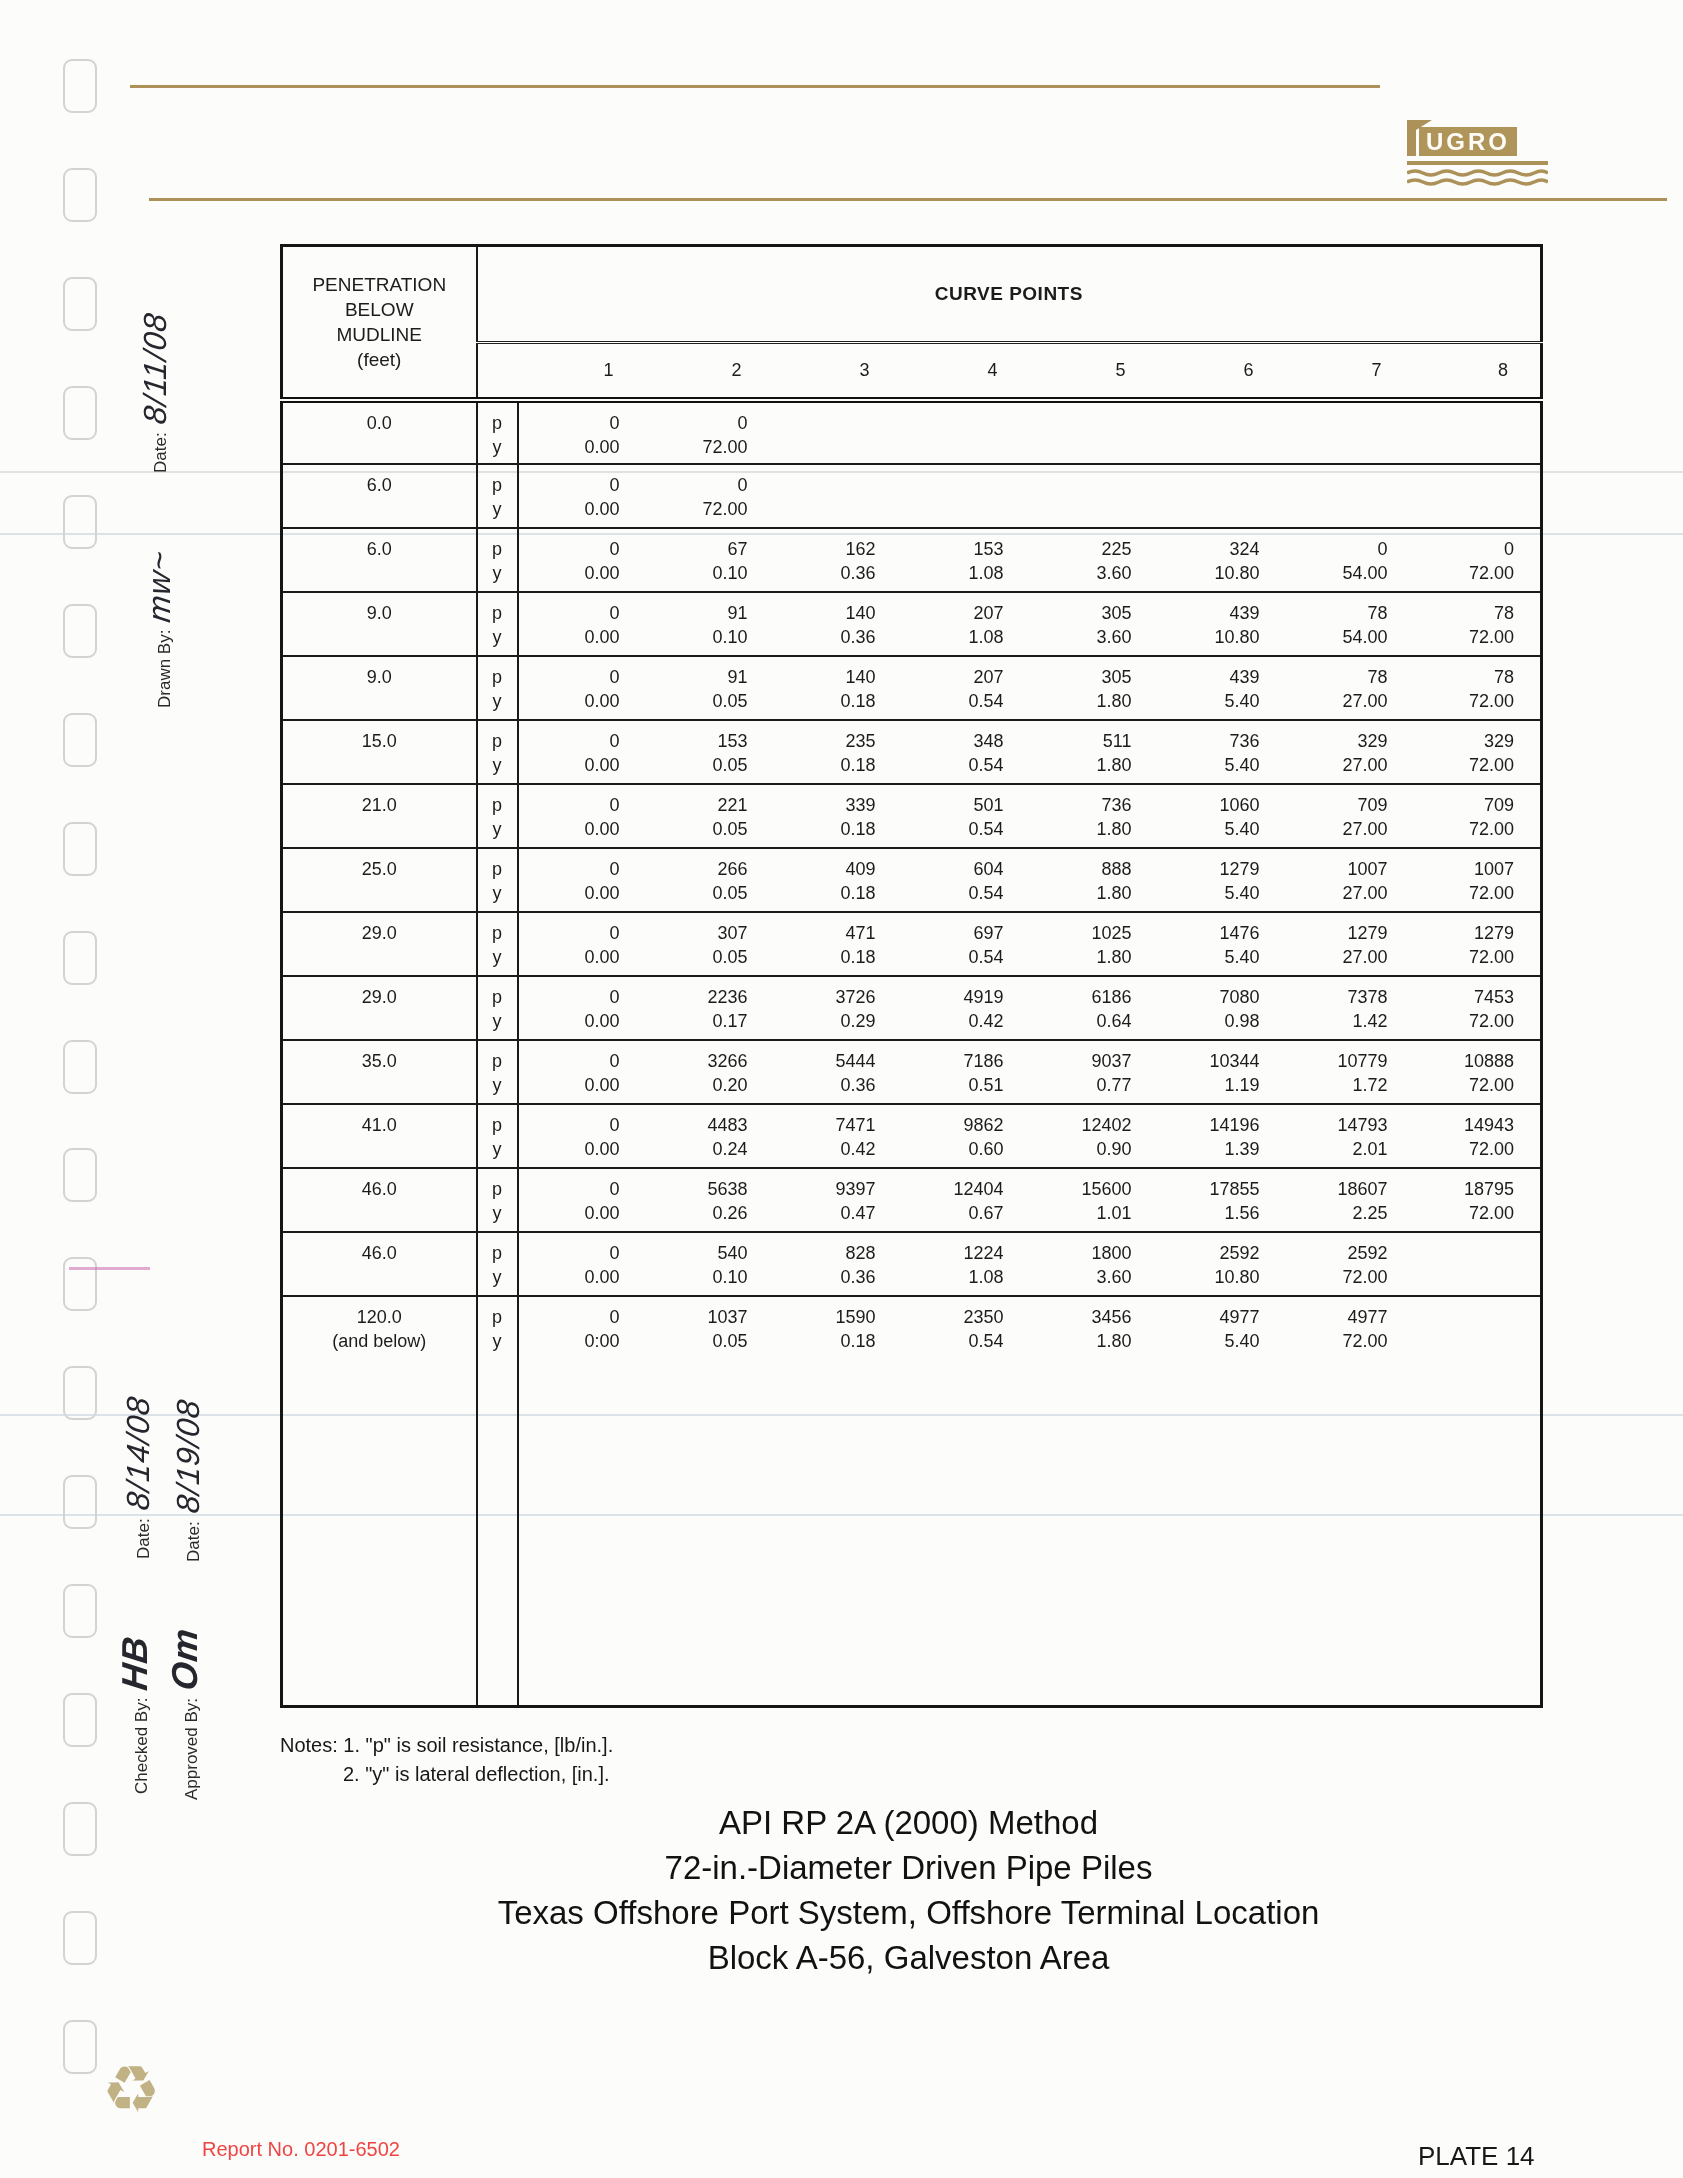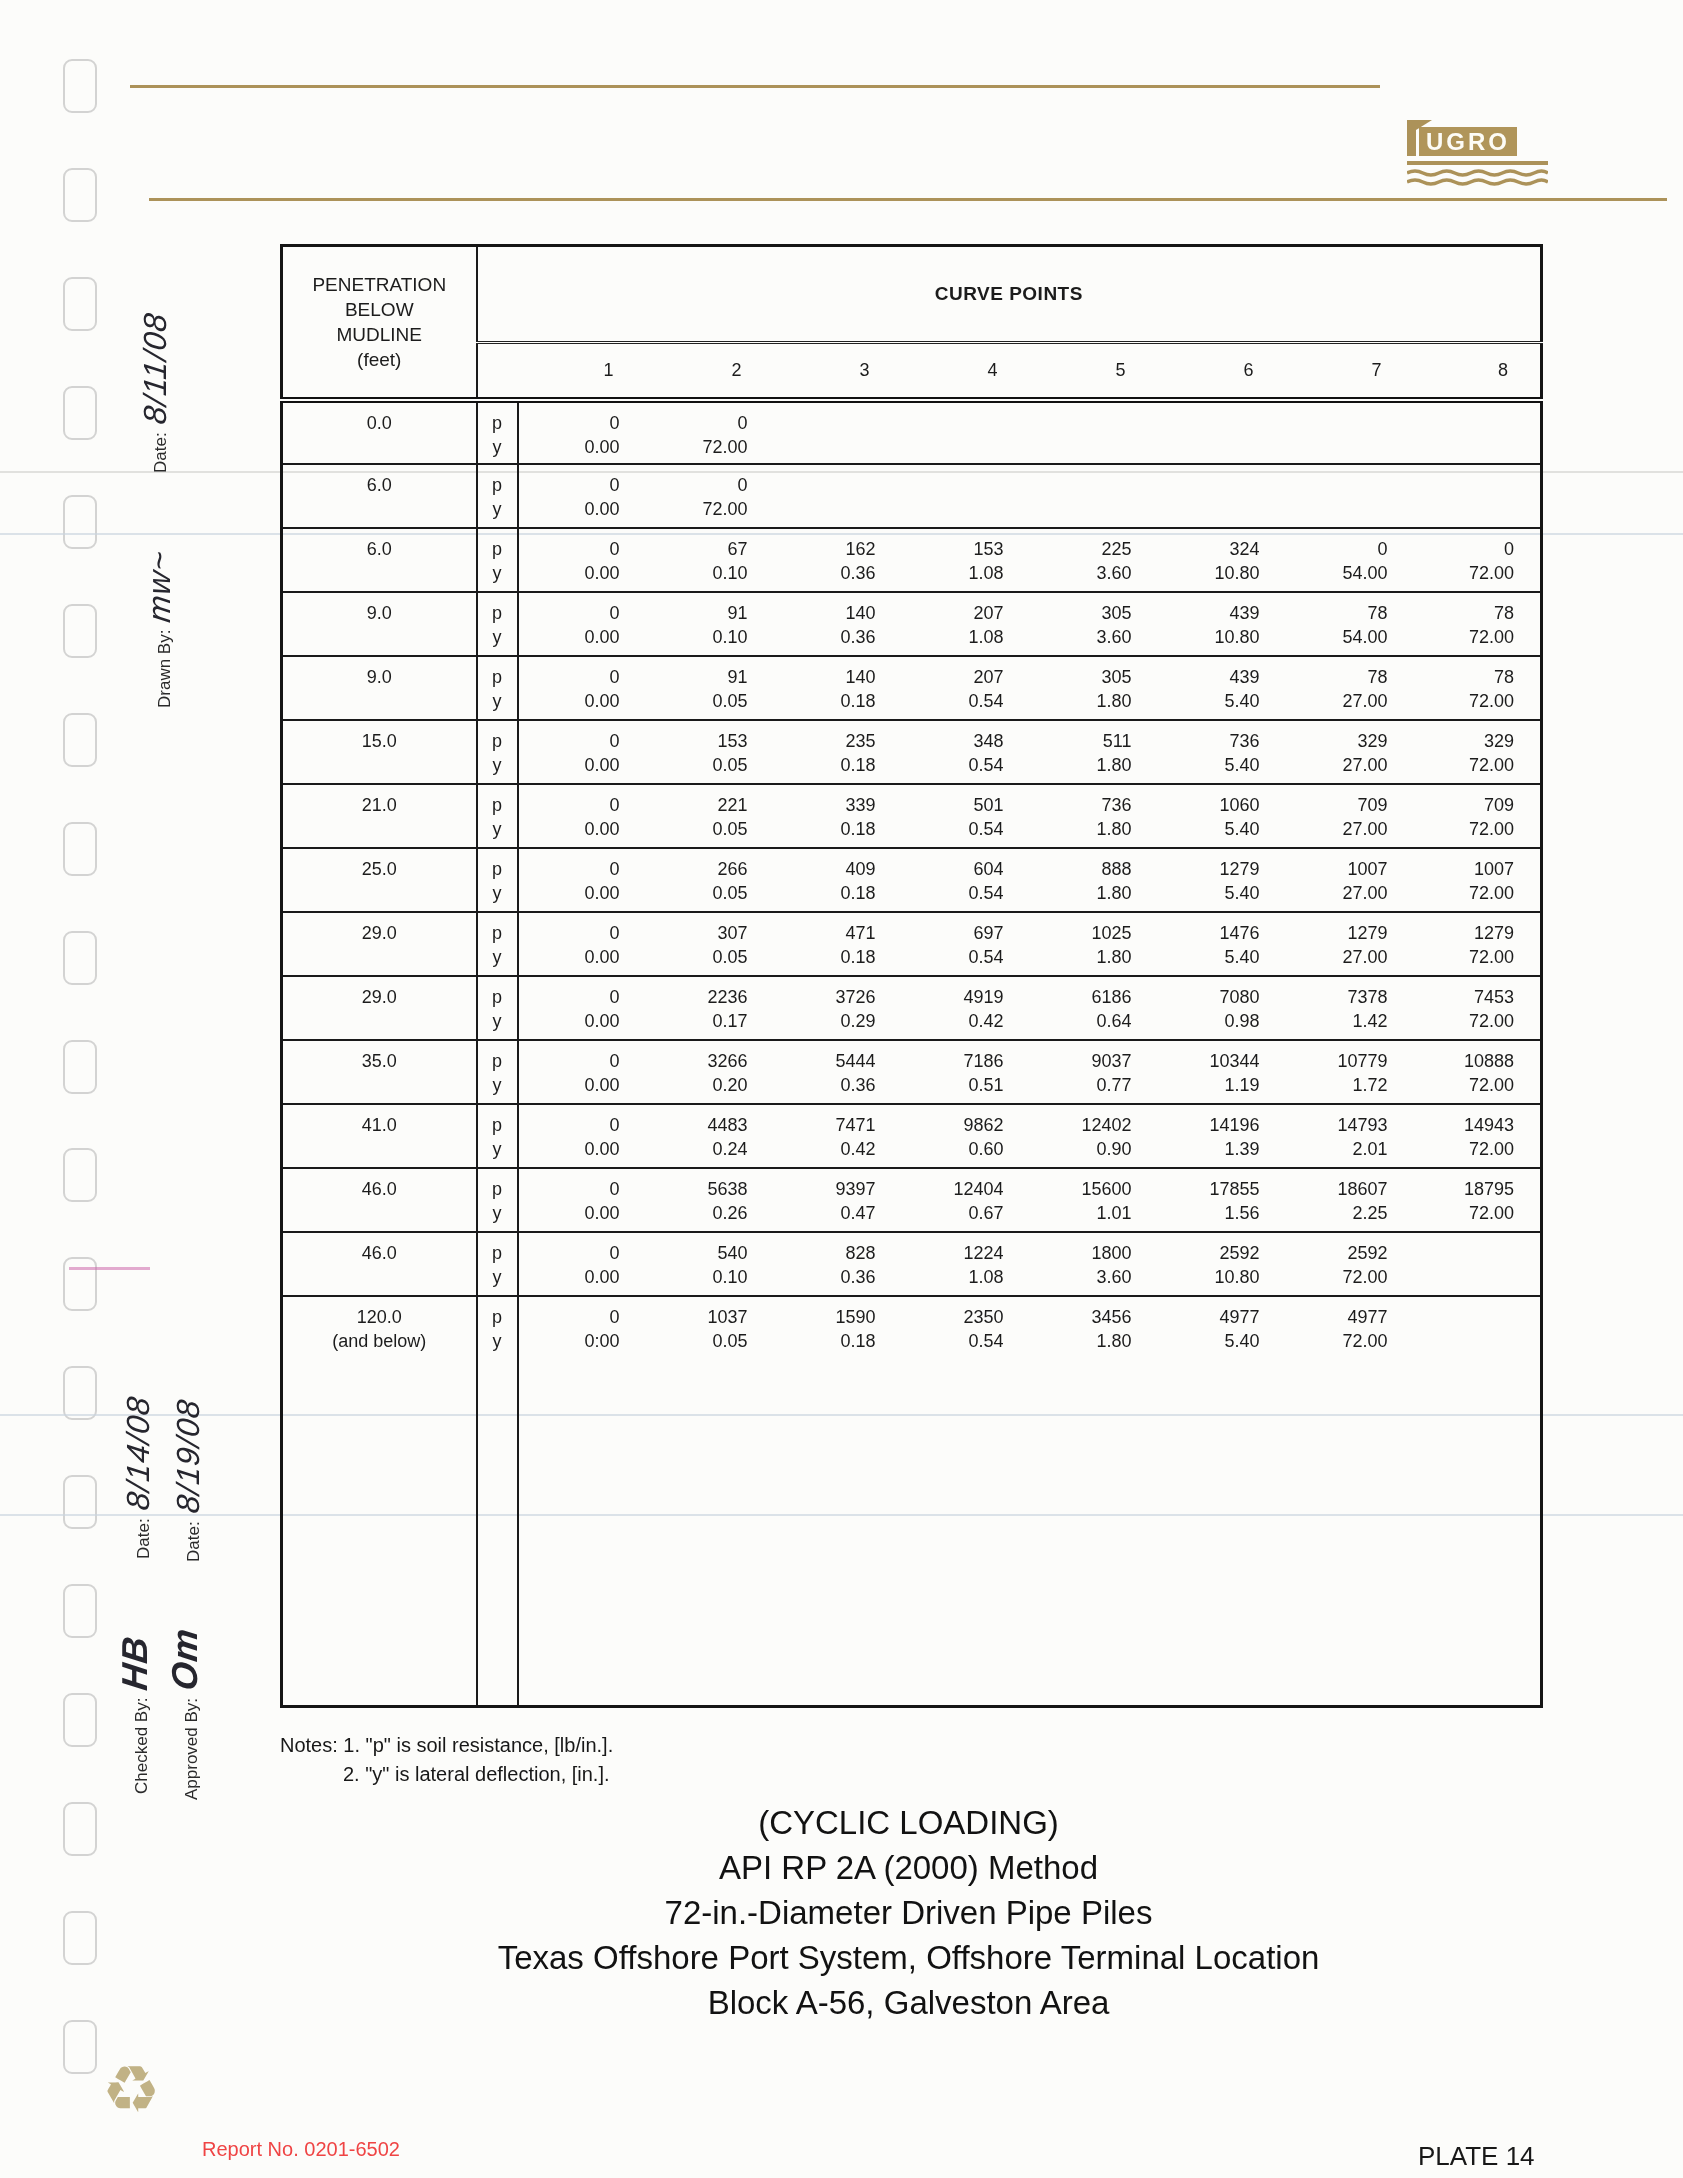--- a/index.html
+++ b/index.html
@@ -821,21 +821,20 @@
     </tbody>
   </table>
 </div>
 
 <div id="notes">
   <div>Notes: 1. "p" is soil resistance, [lb/in.].</div>
   <div class="note2">2. "y" is lateral deflection, [in.].</div>
 </div>
 
 <div id="title-block">
-  <div class="tb-line">(CYCLIC LOADING)</div>
   <div class="tb-line">API RP 2A (2000) Method</div>
   <div class="tb-line">72-in.-Diameter Driven Pipe Piles</div>
   <div class="tb-line">Texas Offshore Port System, Offshore Terminal Location</div>
   <div class="tb-line">Block A-56, Galveston Area</div>
 </div>
 
 <div id="footer-report">Report No. 0201-6502</div>
 <div id="footer-plate">PLATE 14</div>
 <div class="recycle">♻</div>
 

